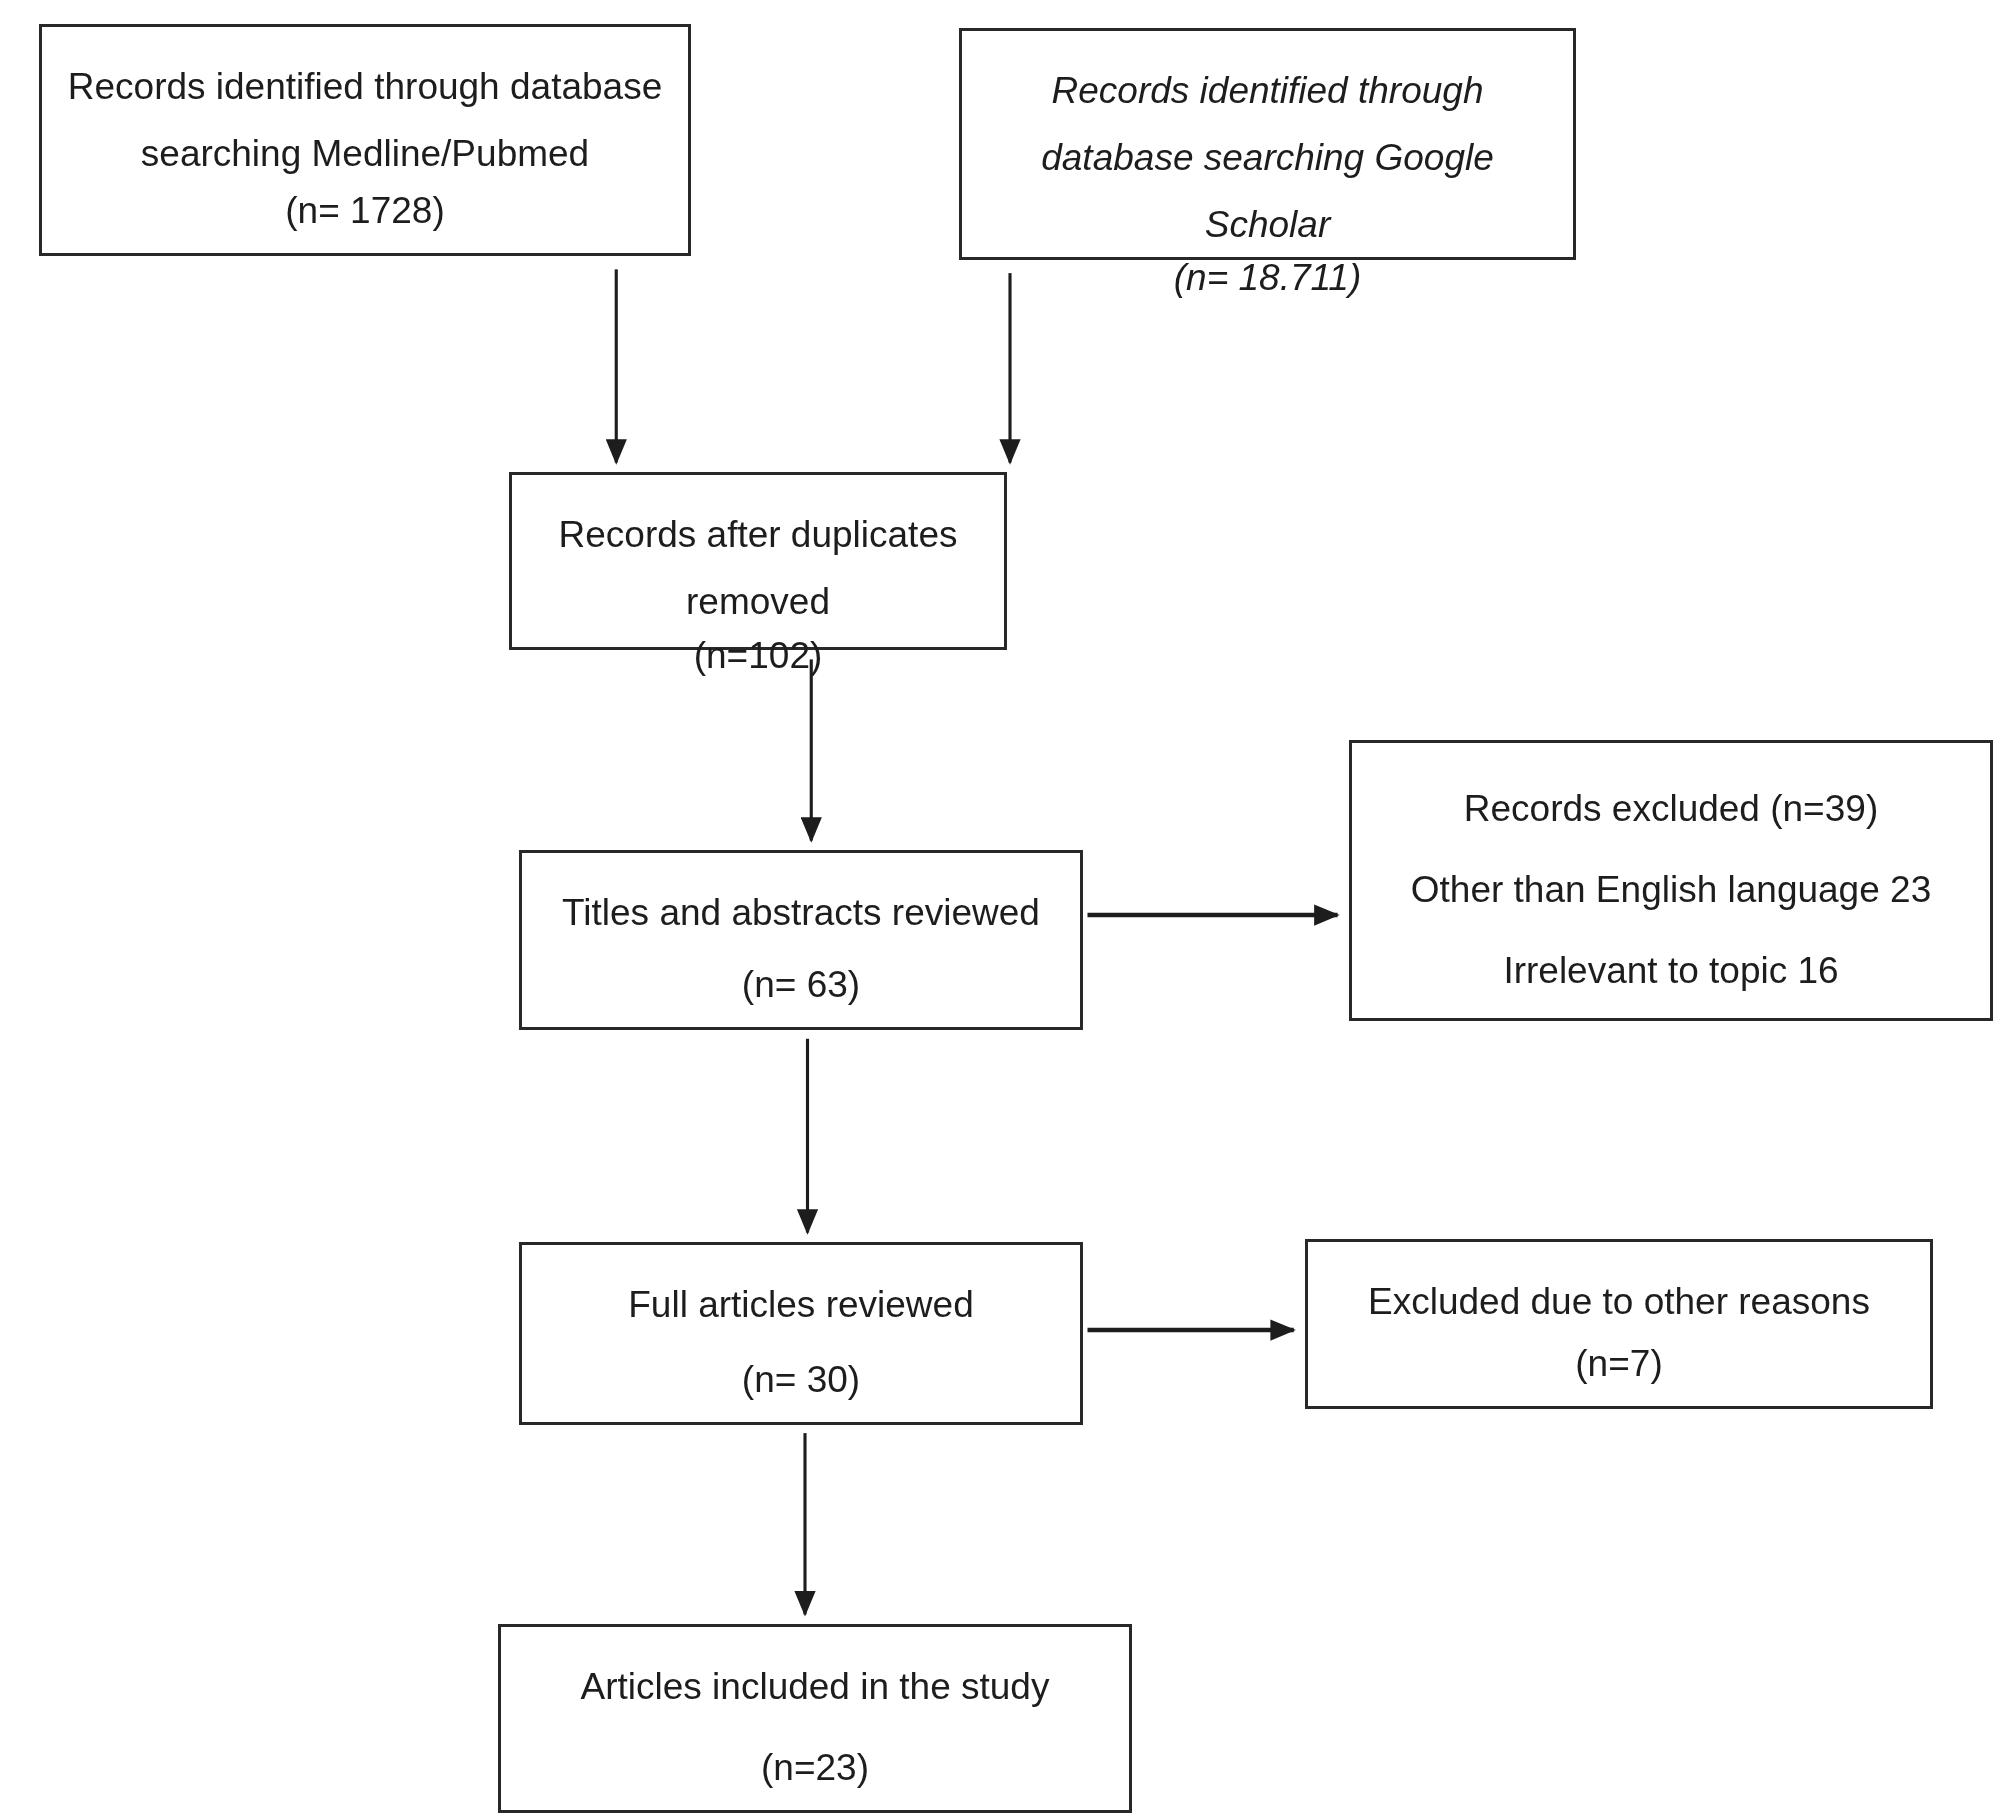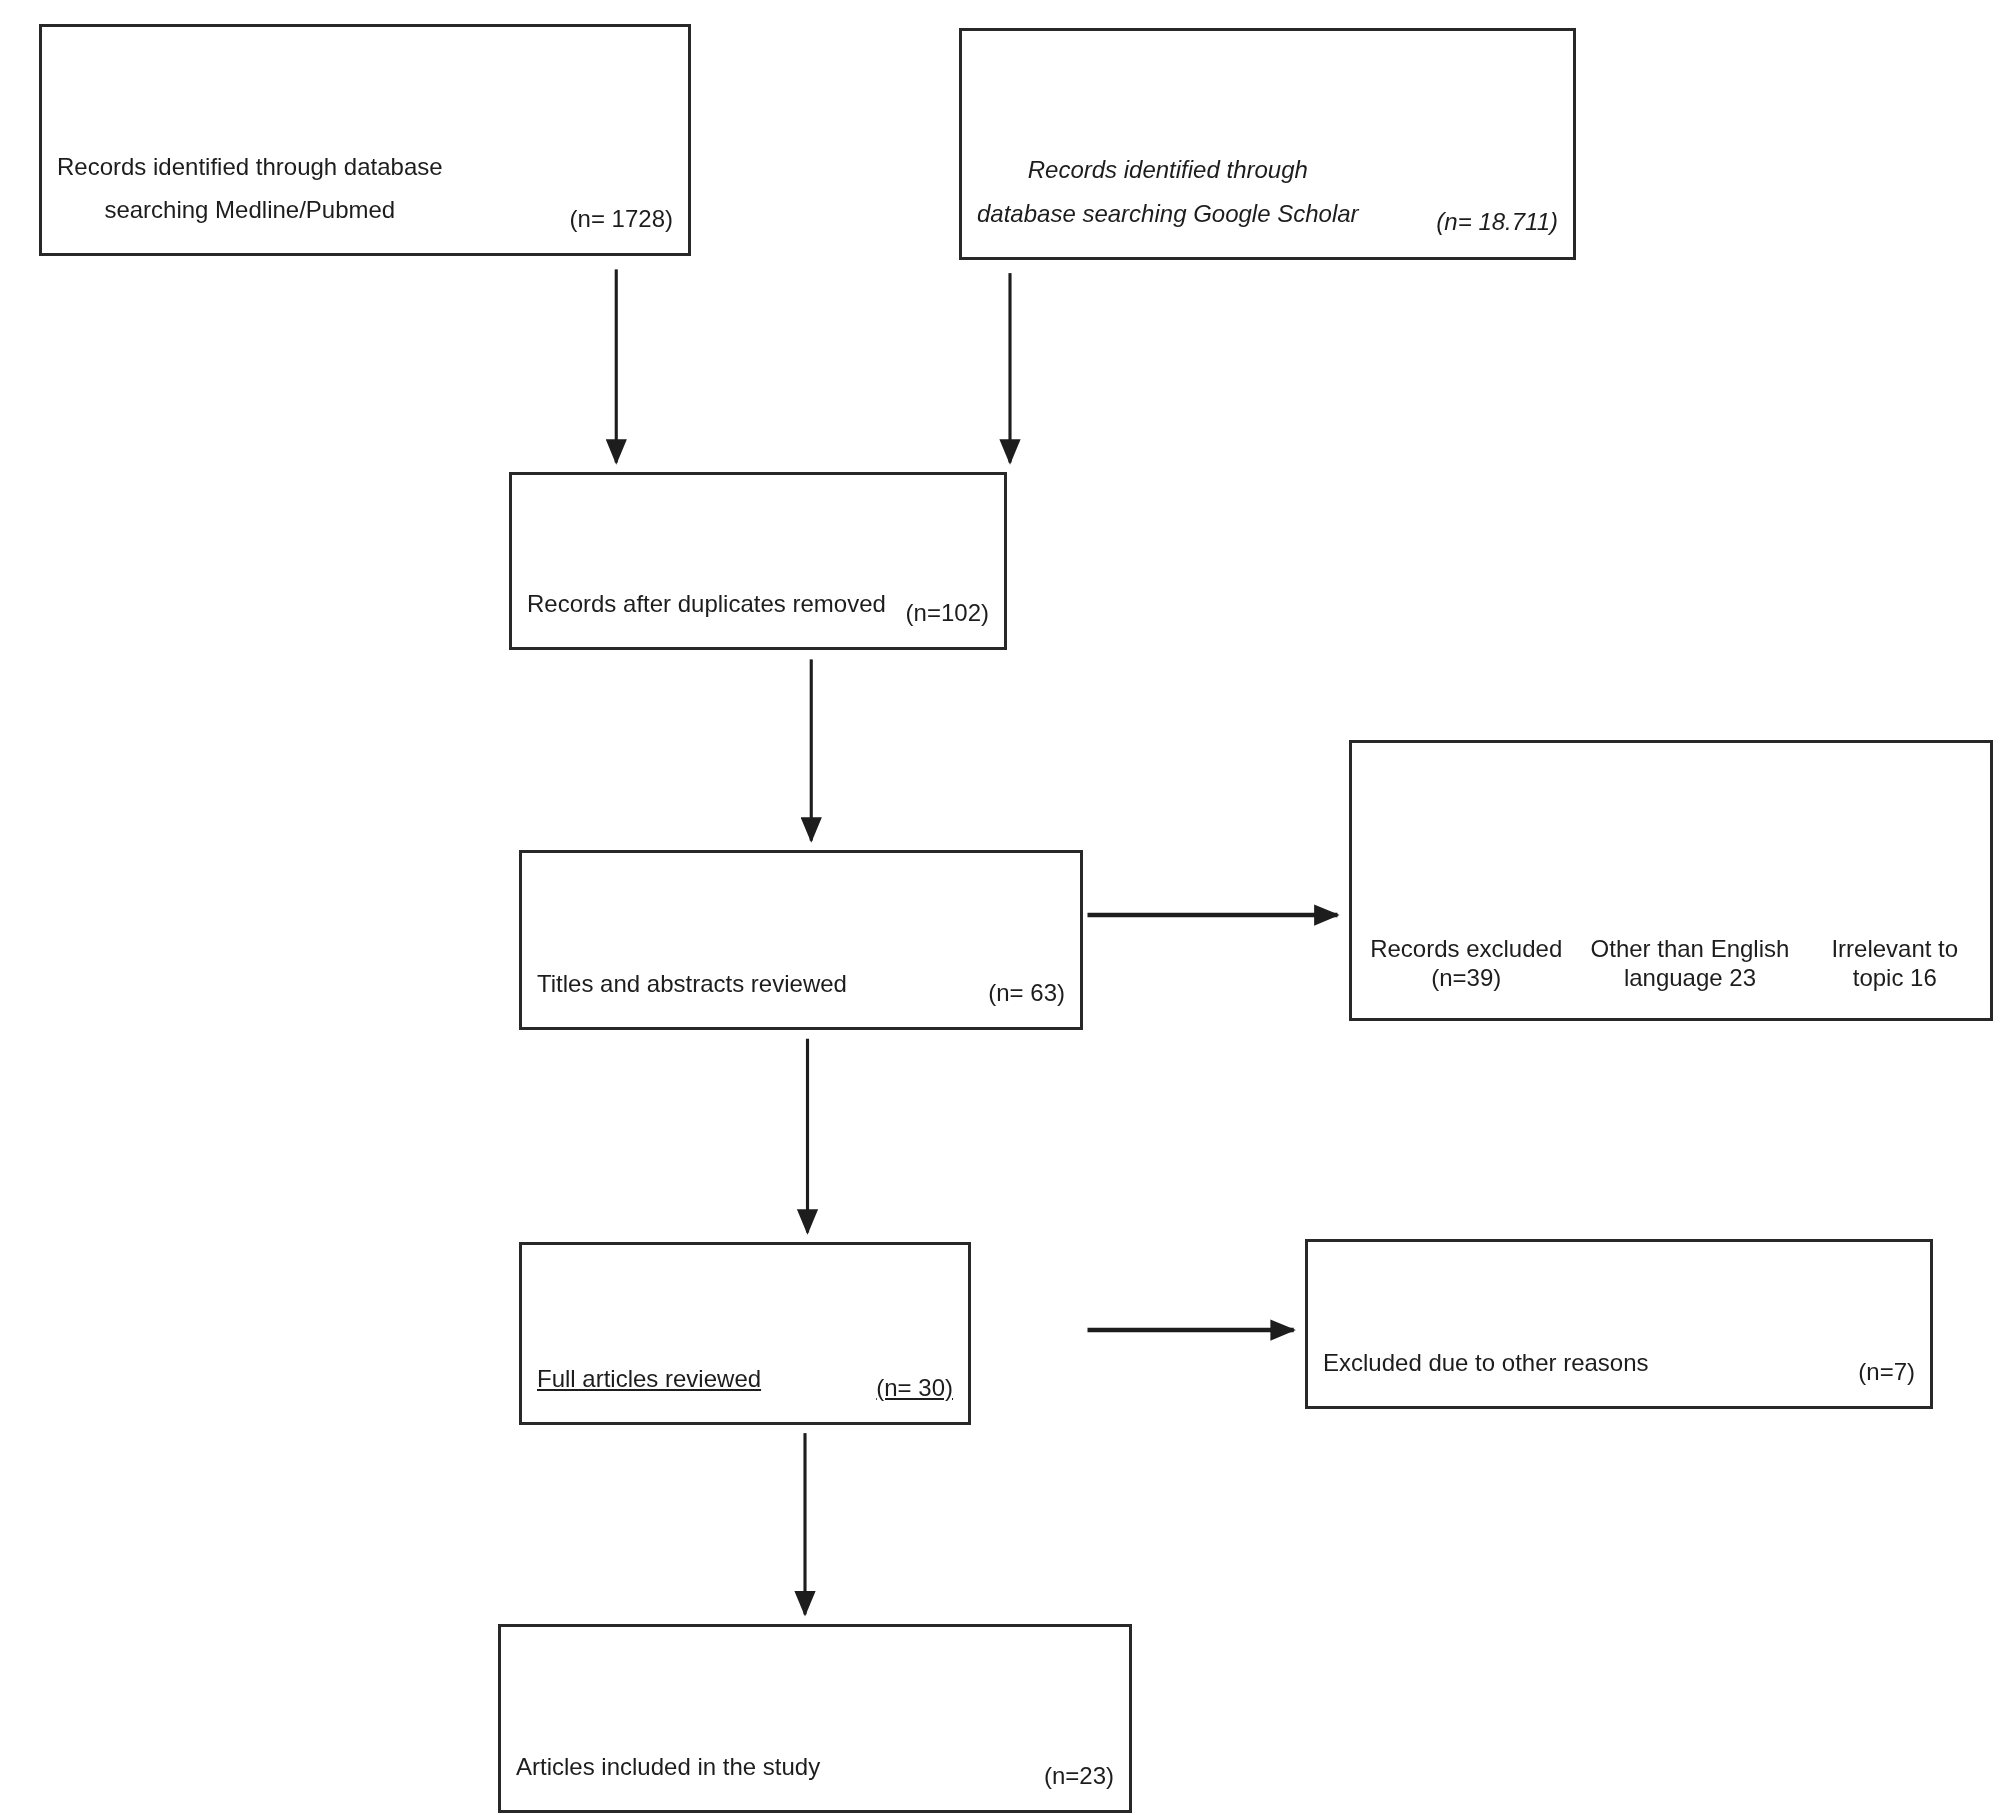--- a/index.html
+++ b/index.html
@@ -18,39 +18,39 @@
   }
   .arrows line { stroke: #1d1d1d; }
   .arrows line.v { stroke-width: 5; }
   .arrows line.h { stroke-width: 7; }
   .box {
     position: absolute;
     background: #ffffff;
     border: 3.8px solid #282828;
     box-sizing: border-box;
     display: flex;
-    flex-direction: row;
+    flex-direction: column;
     justify-content: space-between;
-    align-items: flex-end;
+    align-items: center;
     text-align: center;
     padding: 26px 15px 21px;
-    font-size: 24px;
+    font-size: 37px;
     line-height: 1.2;
   }
   .box .title { line-height: 1.82; }
   .box .count { line-height: 1.1; }
   .box.listy { padding: 44px 15px 25px; }
   .box.listy .line { line-height: 1.2; }
 
   .b-medline   { left: 39px;   top: 24px;   width: 652px; height: 232px; }
   .b-scholar   { left: 959px; top: 27.5px;   width: 617px;  height: 232px; font-style: italic; }
   .b-dupes     { left: 509px;  top: 472px;  width: 498px;  height: 178px; }
   .b-titles    { left: 519px;  top: 850px; width: 564px;  height: 180px; }
   .b-excl1     { left: 1349px; top: 740px; width: 644px; height: 281px; }
-  .b-full      { left: 519px;  top: 1242px; width: 452px;  height: 183px; text-decoration: underline; }
+  .b-full      { left: 519px;  top: 1242px; width: 564px;  height: 183px; }
   .b-excl2     { left: 1305px; top: 1239px; width: 628px;  height: 170px; }
   .b-included  { left: 498px;  top: 1624px; width: 634px; height: 189px; }
 </style>
 </head>
 <body>
 
 <div class="canvas">
 
   <svg class="arrows" width="2015" height="1815" viewBox="0 0 3224 2904">
     <defs>

